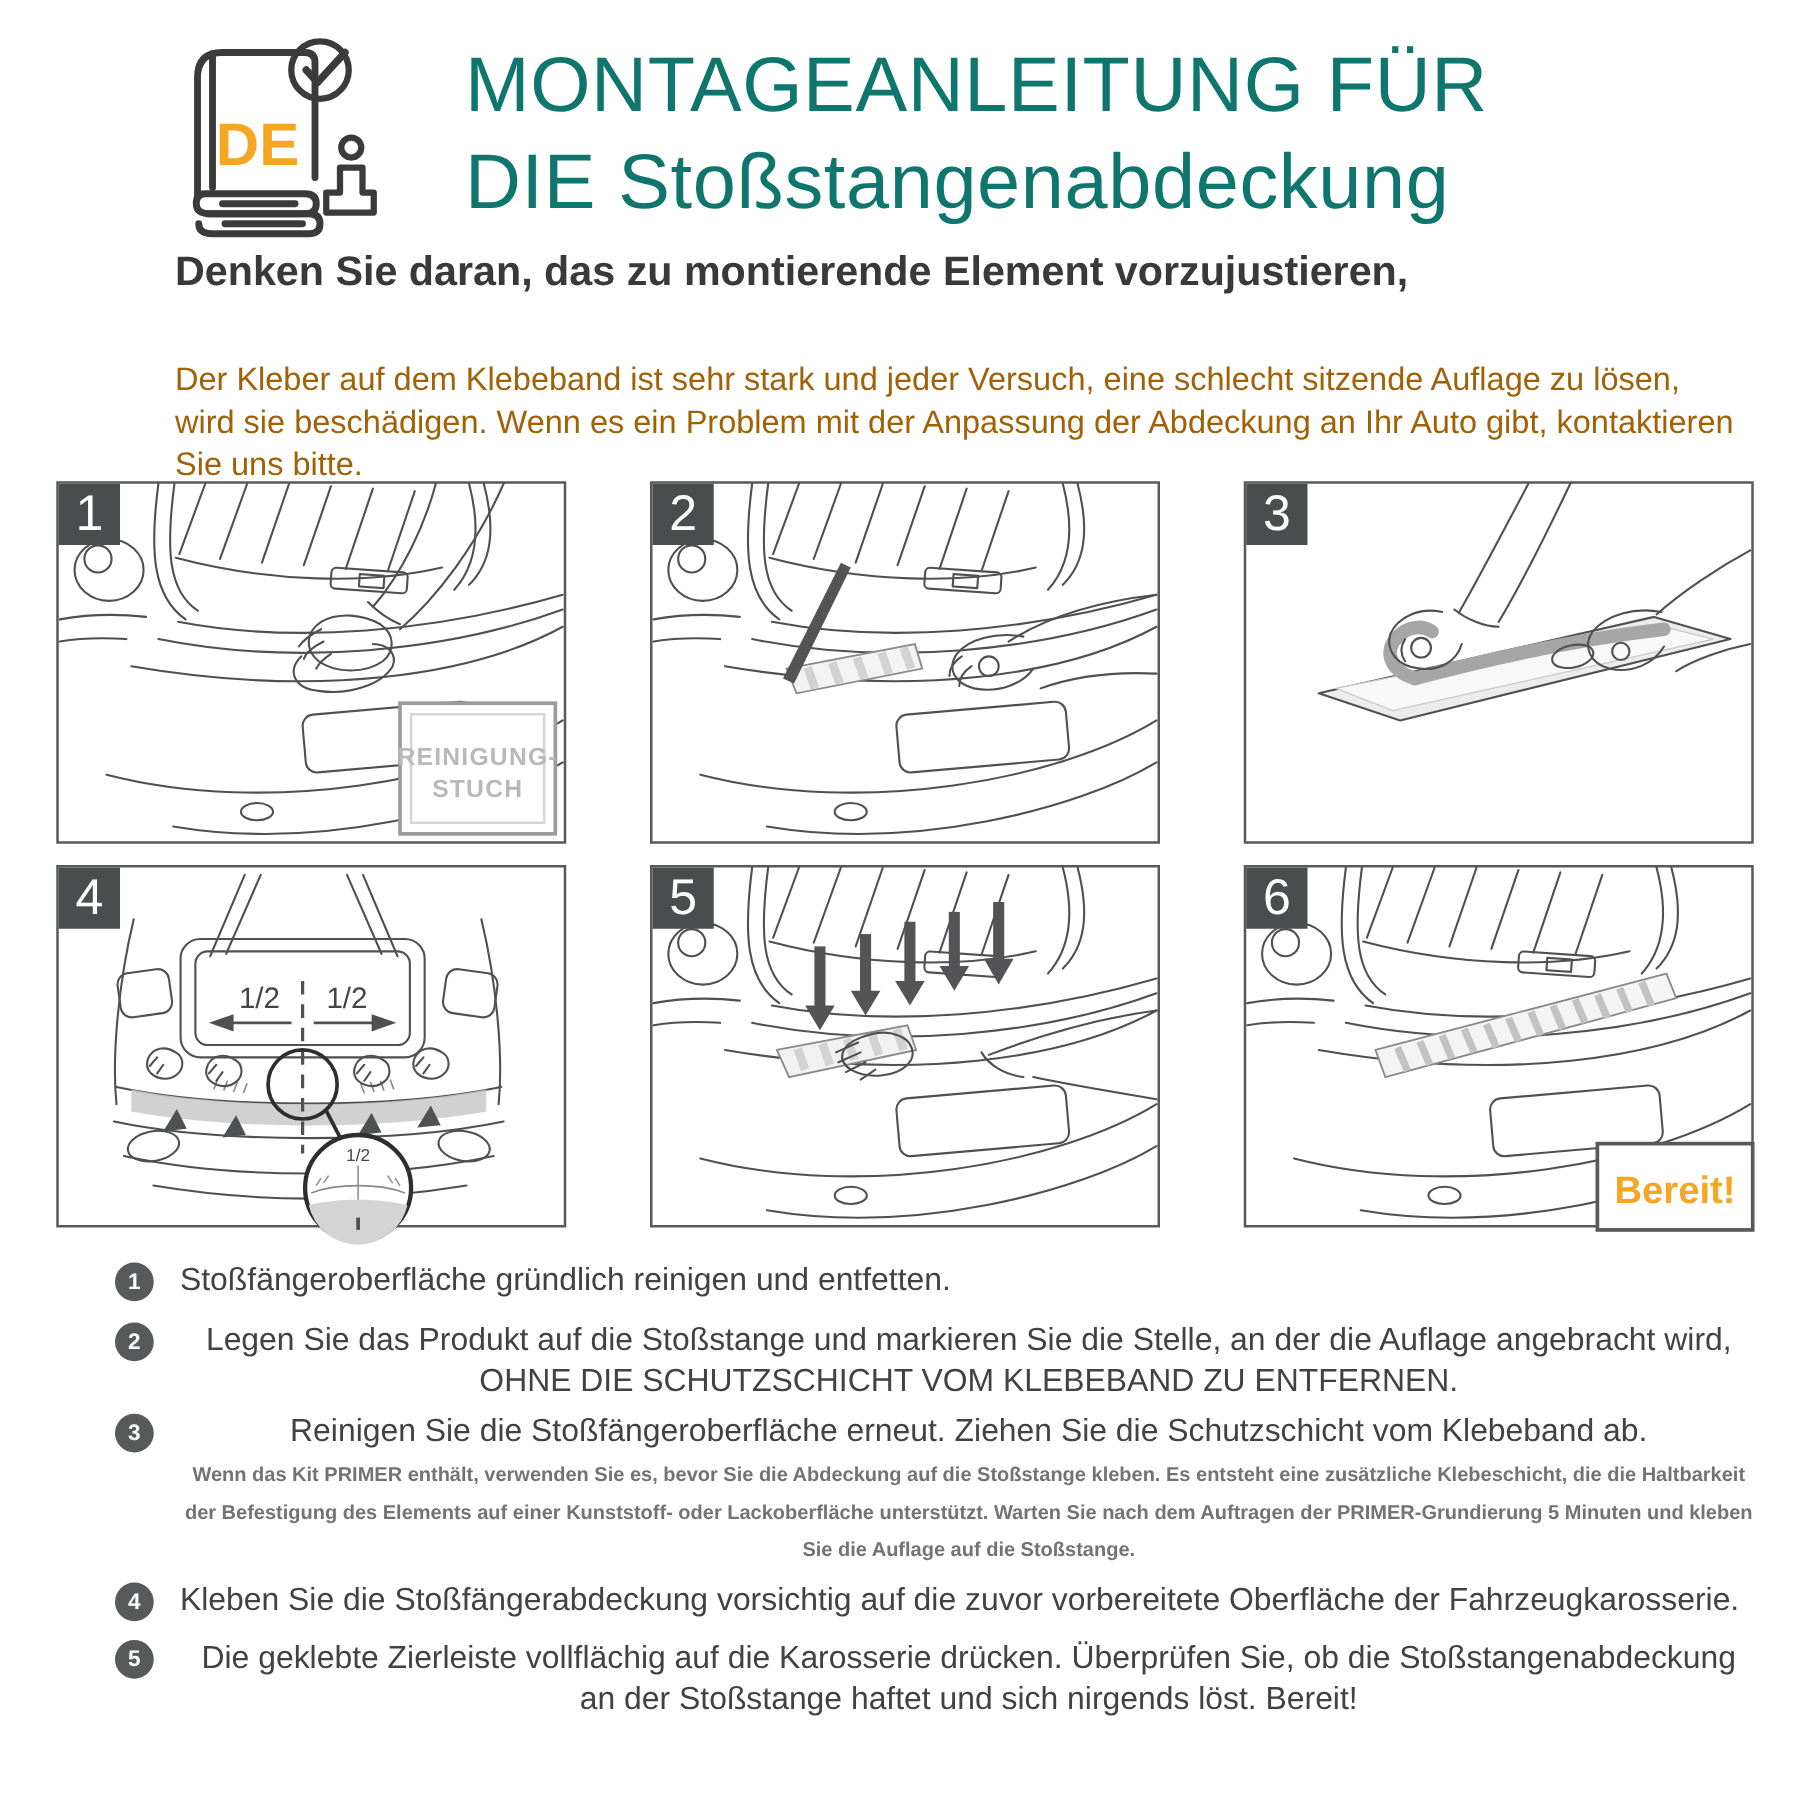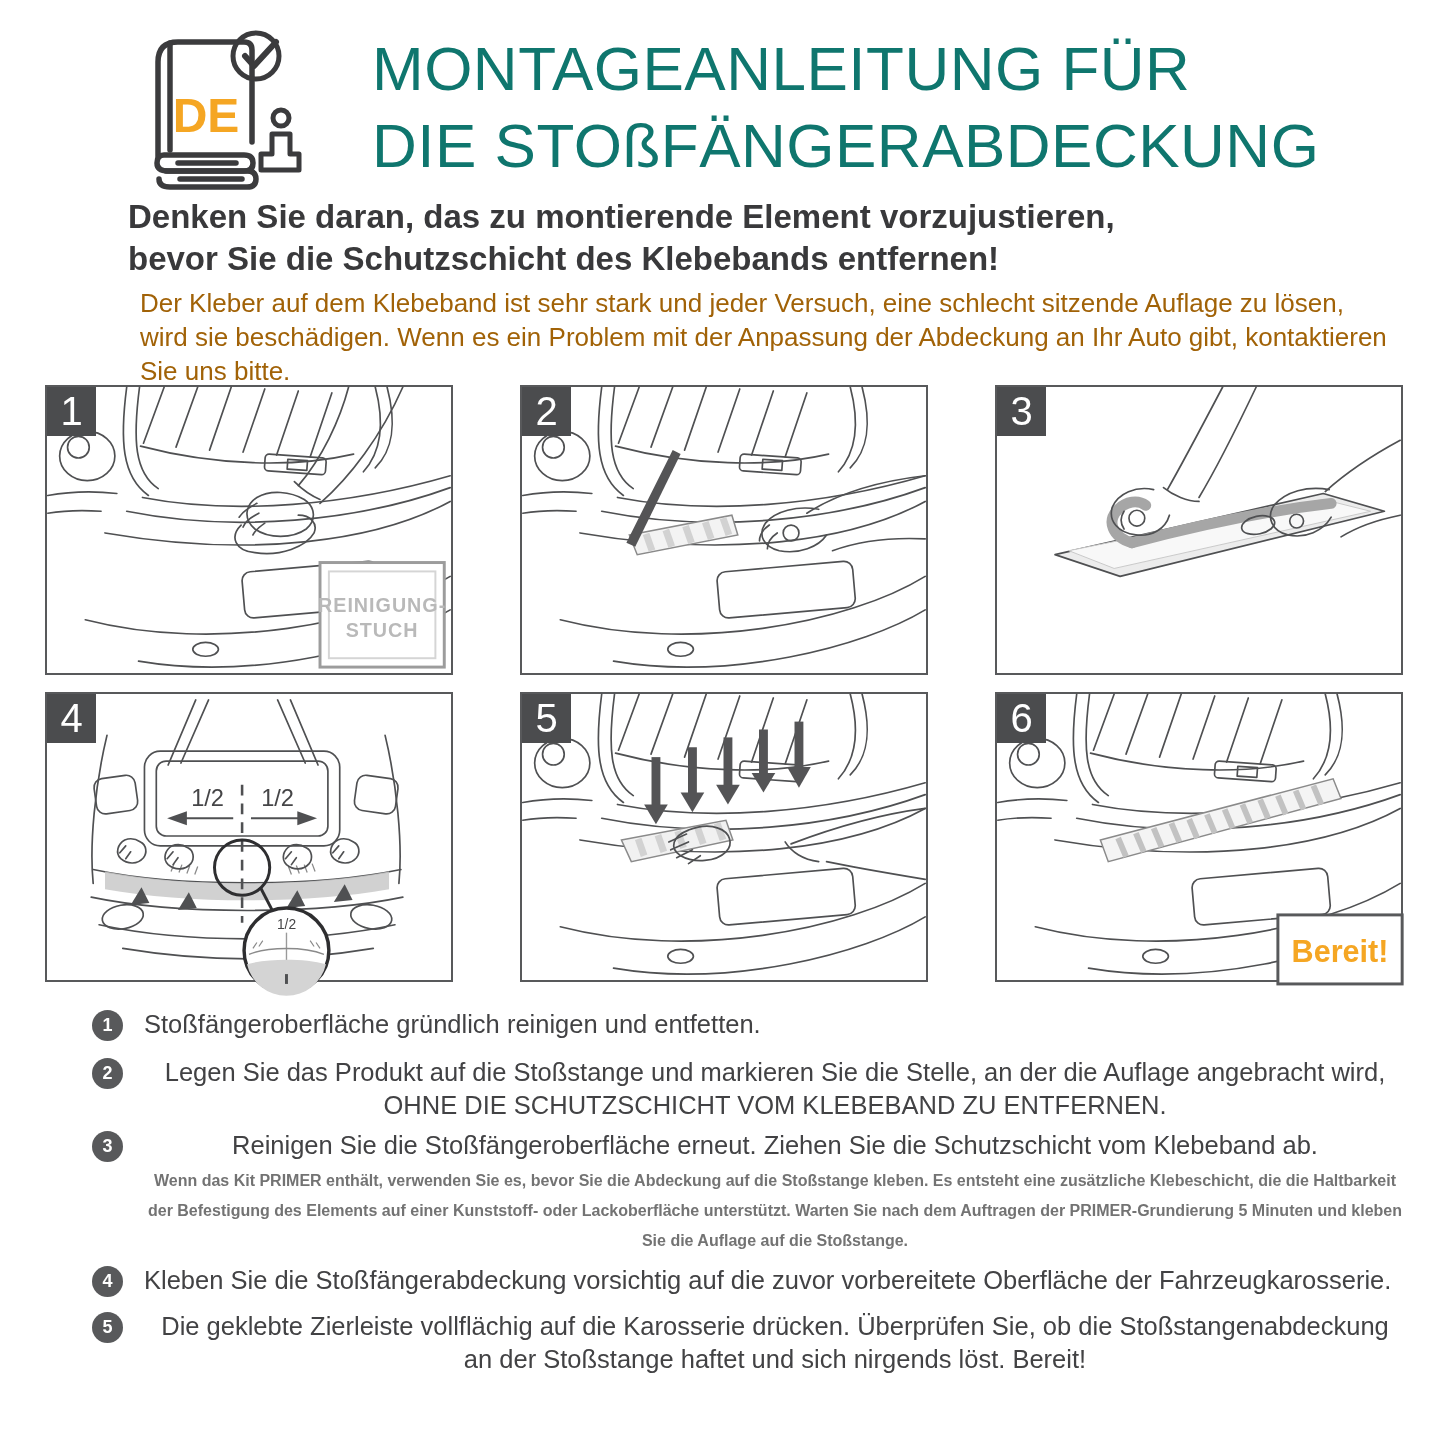--- a/index.html
+++ b/index.html
@@ -3,21 +3,21 @@
 <meta charset="utf-8">
 <style>
   html,body{margin:0;padding:0;background:#fff;}
   .page{position:relative;width:1445px;height:1445px;background:#ffffff;overflow:hidden;
         font-family:"Liberation Sans", sans-serif;color:#3c3c3e;text-decoration:underline;}
   
   .hdr-icon{position:absolute;left:126px;top:24px;width:184px;height:172px;}
   .title{position:absolute;left:372px;top:30px;font-size:62px;line-height:77px;
          font-weight:normal;letter-spacing:0.5px;color:#0f766e;margin:0;}
   
-  .warning{position:absolute;left:128px;top:196px;font-size:33px;line-height:42px;
+  .warning{position:absolute;left:140px;top:196px;font-size:33px;line-height:42px;
            font-weight:bold;color:#39393b;}
   .lead{position:absolute;left:140px;top:286px;width:1250px;font-size:26px;
         line-height:34px;color:#a16207;}
   
   .panels{position:absolute;left:45px;top:385px;display:grid;
           grid-template-columns:repeat(3,408px);grid-template-rows:290px 290px;
           column-gap:67px;row-gap:17px;}
   .panel{position:relative;border:2px solid #58595b;background:#fff;}
   .panel svg.art{position:absolute;left:0;top:0;width:100%;height:100%;overflow:visible;}
   .pnum{position:absolute;left:0;top:0;width:49px;height:49px;background:#4b4c4e;
@@ -53,26 +53,25 @@
       <circle cx="130" cy="32" r="23" stroke-width="5"></circle>
       <path d="M119,32 l9,10 l22,-24" stroke-width="6"></path>
       <circle cx="155" cy="94" r="8" stroke-width="5"></circle>
       <path d="M146,110 h18 v20 h9 v16 h-38 v-16 h11 z" stroke-width="5"></path>
     </g>
     <text x="80" y="108" class="deText">DE</text>
   </svg>
 
   <h1 class="title">
     <span>MONTAGEANLEITUNG FÜR</span><br>
-    <span>DIE STOßFÄNGERABDECKUNG</span>
+    <span>DIE Stoßstangenabdeckung</span>
   </h1>
 
   <div class="warning">
     <span>Denken Sie daran, das zu montierende Element vorzujustieren,</span><br>
-    <span>bevor Sie die Schutzschicht des Klebebands entfernen!</span>
   </div>
 
   <div class="lead">Der Kleber auf dem Klebeband ist sehr stark und jeder Versuch, eine schlecht sitzende Auflage zu lösen, wird sie beschädigen. Wenn es ein Problem mit der Anpassung der Abdeckung an Ihr Auto gibt, kontaktieren Sie uns bitte.</div>
 
   <div class="panels">
 
     <div class="panel">
       <div class="pnum">1</div>
       <svg class="art" viewBox="0 0 408 290">
         <g fill="none" stroke="#4f5052" stroke-width="1.7" stroke-linecap="round" stroke-linejoin="round">

